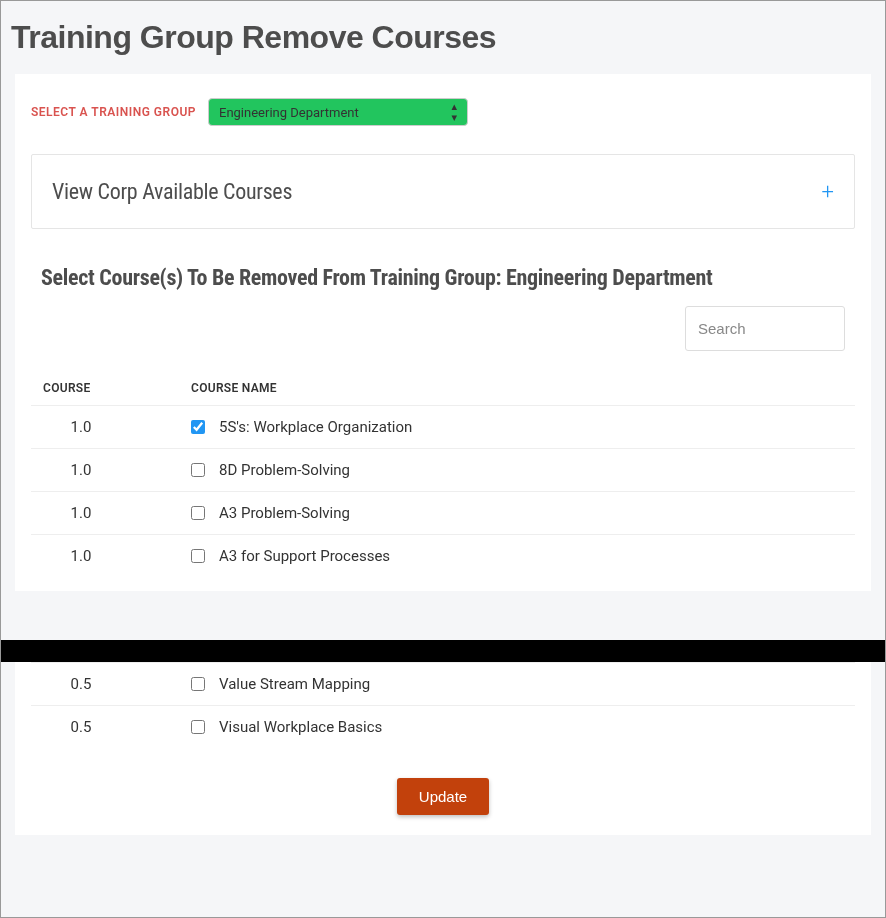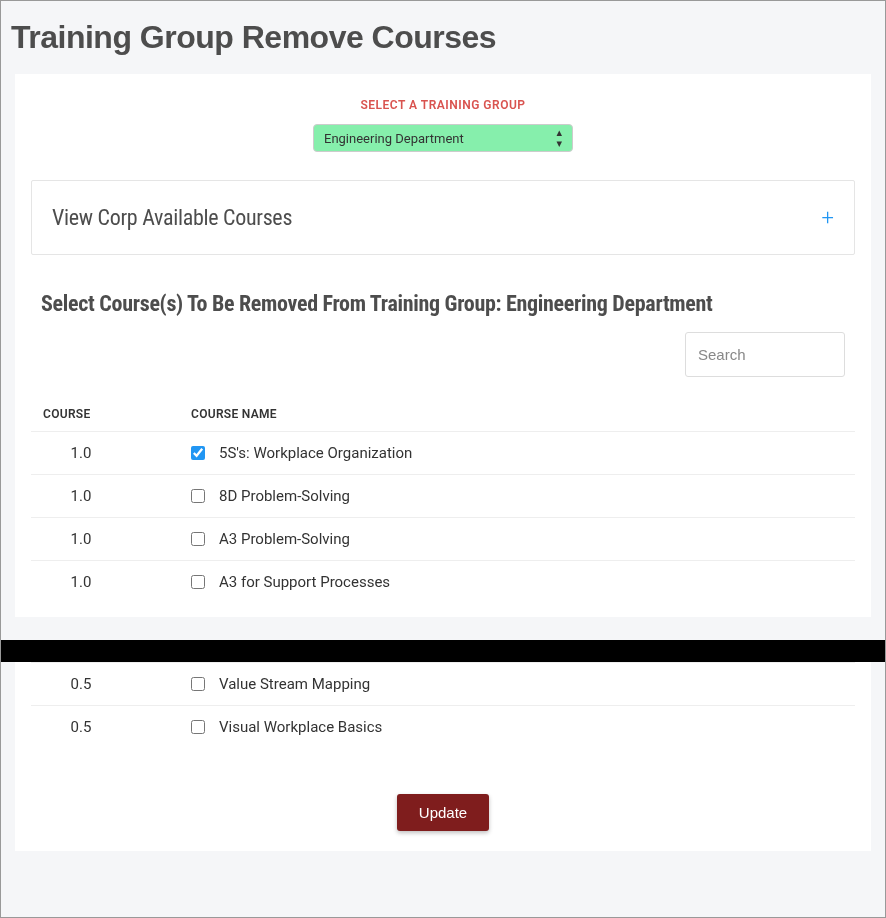--- a/index.html
+++ b/index.html
@@ -29,35 +29,34 @@
       background: #fff;
       margin: 0 14px 14px 14px;
       padding: 14px 16px;
     }
     .form-row {
       display: flex;
       align-items: center;
       gap: 12px;
       margin-bottom: 28px;
       margin-top: 10px;
-      flex-direction: column;
     }
     .form-label {
       color: #d9534f;
       font-size: 12px;
       font-weight: 600;
       letter-spacing: 0.5px;
     }
     .select-wrap {
       position: relative;
       border: 1px solid #ccc;
       border-radius: 4px;
       width: 260px;
       height: 28px;
-      background: #86efac;
+      background: #22c55e;
       display: flex;
       align-items: center;
     }
     .select-wrap .sel-text {
       font-size: 13px;
       color: #333;
       padding-left: 10px;
       flex: 1;
     }
     .select-wrap .caret {
@@ -174,29 +173,28 @@
       top: 661px;
       background: #fff;
       padding: 0 16px 20px 16px;
     }
     .update-row {
       display: flex;
       justify-content: center;
       padding: 30px 0 0 0;
     }
     .btn-update {
-      background: #7f1d1d;
+      background: #c2410c;
       color: #fff;
       border: none;
       border-radius: 3px;
       padding: 10px 22px;
       font-size: 15px;
       cursor: pointer;
       box-shadow: 0 2px 4px rgba(0,0,0,0.25);
-      margin-top: 16px;
     }
     .notice-box {
       border: 2px solid #e53935;
       padding: 10px 14px;
       font-size: 15px;
       color: #555;
       margin-top: -4px;
       line-height: 1.5;
       margin-left: -4px;
       margin-right: -4px;

